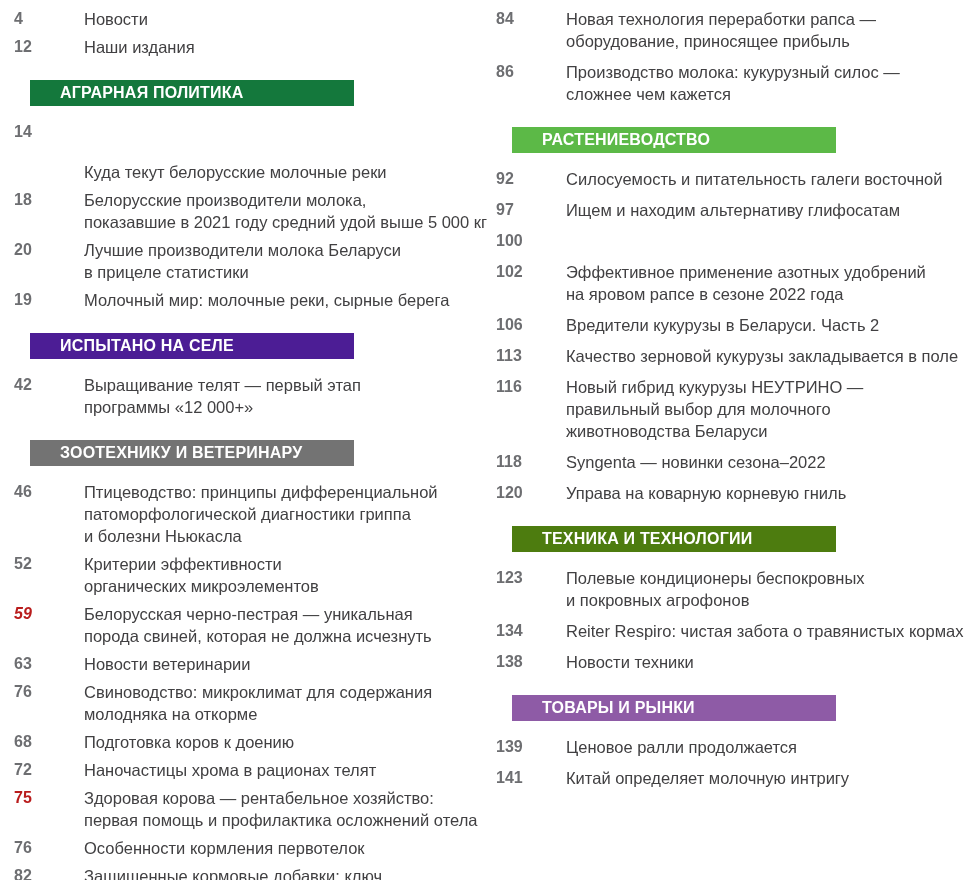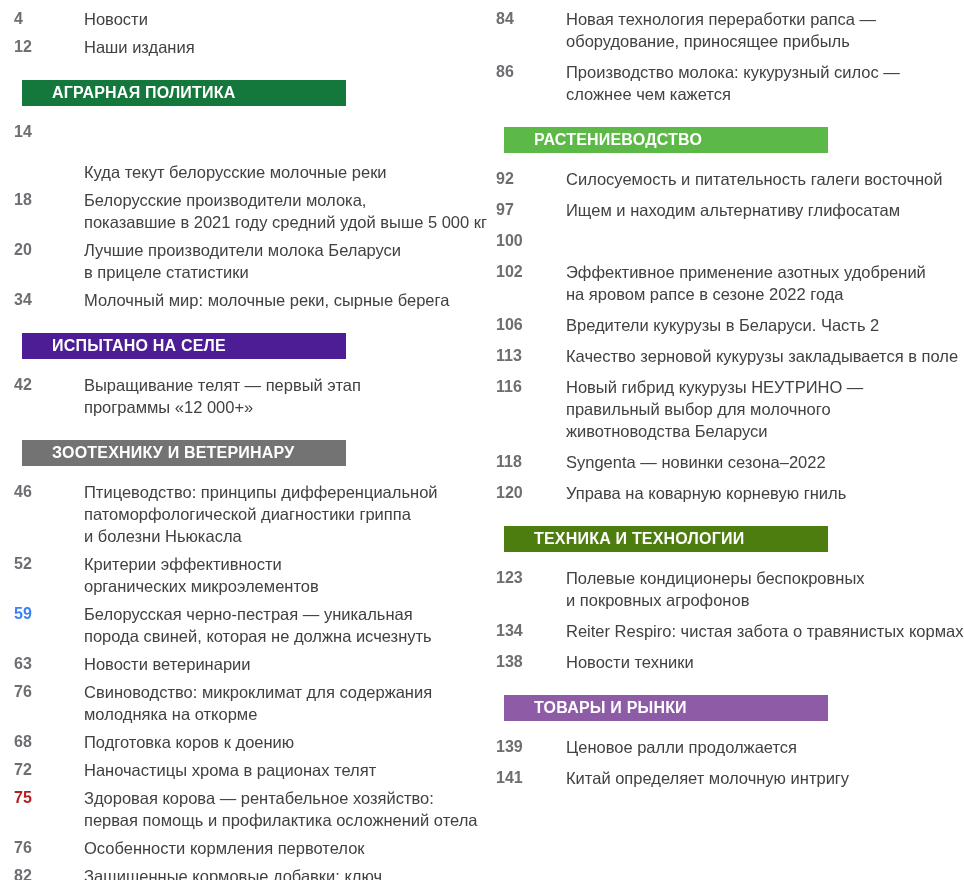--- a/index.html
+++ b/index.html
@@ -19,21 +19,21 @@
     top: 8px;
   }
   #col-left  { left: 14px;  width: 468px; --entry-gap: 6px; }
   #col-right { left: 496px; width: 468px; --entry-gap: 9px; }
 
   .section-bar {
     box-sizing: border-box;
     width: 324px;
     height: 26px;
     line-height: 26px;
-    margin: 22px 0 15px 8px;
+    margin: 22px 0 15px 16px;
     padding-left: 30px;
     color: #ffffff;
     font-size: 16px;
     font-weight: bold;
     letter-spacing: 0.2px;
     white-space: nowrap;
   }
   .toc-entry {
     display: flex;
     margin-bottom: var(--entry-gap);
@@ -72,39 +72,39 @@
     </div>
     <div class="toc-entry">
       <div class="entry-num" style="color: rgb(109, 110, 113);">18</div>
       <div class="entry-title" style="color: rgb(65, 64, 66);">Белорусские производители молока,<br>показавшие в 2021 году средний удой выше 5 000 кг</div>
     </div>
     <div class="toc-entry">
       <div class="entry-num" style="color: rgb(109, 110, 113);">20</div>
       <div class="entry-title" style="color: rgb(65, 64, 66);">Лучшие производители молока Беларуси<br>в прицеле статистики</div>
     </div>
     <div class="toc-entry">
-      <div class="entry-num" style="color: rgb(109, 110, 113);">34</div>
+      <div class="entry-num" style="color: rgb(109, 110, 113);">19</div>
       <div class="entry-title" style="color: rgb(65, 64, 66);">Молочный мир: молочные реки, сырные берега</div>
     </div>
     <div class="section-bar" style="background: #4c1d95;">ИСПЫТАНО НА СЕЛЕ</div>
     <div class="toc-entry">
       <div class="entry-num" style="color: rgb(109, 110, 113);">42</div>
       <div class="entry-title" style="color: rgb(65, 64, 66);">Выращивание телят — первый этап<br>программы «12 000+»</div>
     </div>
     <div class="section-bar" style="background: #737373;">ЗООТЕХНИКУ И ВЕТЕРИНАРУ</div>
     <div class="toc-entry">
       <div class="entry-num" style="color: rgb(109, 110, 113);">46</div>
       <div class="entry-title" style="color: rgb(65, 64, 66);">Птицеводство: принципы дифференциальной<br>патоморфологической диагностики гриппа<br>и болезни Ньюкасла</div>
     </div>
     <div class="toc-entry">
       <div class="entry-num" style="color: rgb(109, 110, 113);">52</div>
       <div class="entry-title" style="color: rgb(65, 64, 66);">Критерии эффективности<br>органических микроэлементов</div>
     </div>
     <div class="toc-entry">
-      <div class="entry-num" style="color: #3b82f6;">59</div>
+      <div class="entry-num" style="color: #b91c1c; font-style: italic;">59</div>
       <div class="entry-title" style="color: rgb(65, 64, 66);">Белорусская черно-пестрая — уникальная<br>порода свиней, которая не должна исчезнуть</div>
     </div>
     <div class="toc-entry">
       <div class="entry-num" style="color: rgb(109, 110, 113);">63</div>
       <div class="entry-title" style="color: rgb(65, 64, 66);">Новости ветеринарии</div>
     </div>
     <div class="toc-entry">
       <div class="entry-num" style="color: rgb(109, 110, 113);">76</div>
       <div class="entry-title" style="color: rgb(65, 64, 66);">Свиноводство: микроклимат для содержания<br>молодняка на откорме</div>
     </div>

